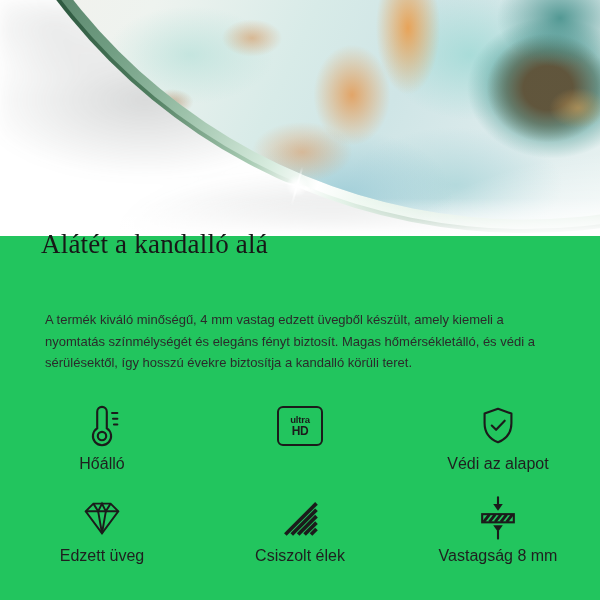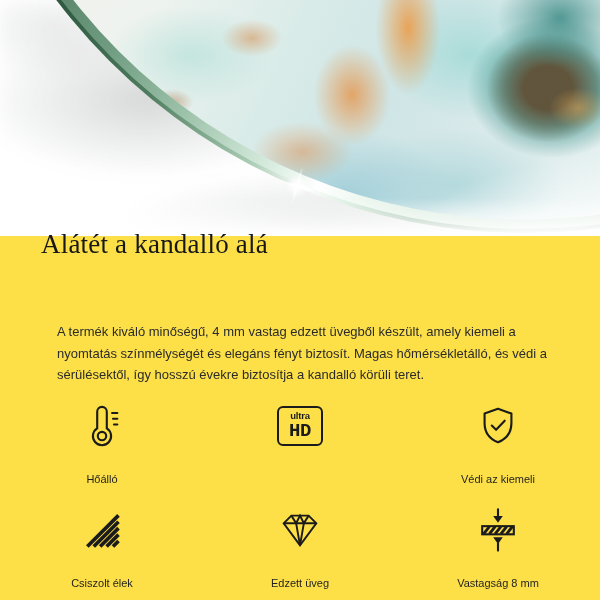--- a/index.html
+++ b/index.html
@@ -1,18 +1,18 @@
 <!DOCTYPE html>
 <html lang="hu"><head>
 <meta charset="utf-8">
 <style>
   html,body{margin:0;padding:0;background:#fff;}
   .stage{
     position:relative;width:600px;height:600px;overflow:hidden;
-    background:#fde047;font-family:"Liberation Sans",sans-serif;
+    background:#22c55e;font-family:"Liberation Sans",sans-serif;
   }
   
   .hero{position:absolute;left:0;top:0;width:600px;height:236px;overflow:hidden;background:#fff;}
   .disc-shadow{
     position:absolute;left:0;top:0;width:600px;height:236px;
     background:
       radial-gradient(ellipse 250px 115px at 145px 100px, rgba(75,82,82,0.22), rgba(75,82,82,0) 68%),
       radial-gradient(ellipse 300px 85px at 330px 228px, rgba(75,82,82,0.17), rgba(75,82,82,0) 70%),
       radial-gradient(ellipse 140px 70px at 55px 30px, rgba(75,82,82,0.12), rgba(75,82,82,0) 70%);
     filter:blur(7px);
@@ -65,39 +65,39 @@
     background:linear-gradient(180deg,transparent,#fff 42%,#fff 58%,transparent);filter:blur(0.5px);}
 
   
   .title{
     position:absolute;left:41px;top:228px;margin:0;
     font-family:"Liberation Serif","DejaVu Serif",serif;font-weight:400;
     font-size:27px;line-height:33px;color:#171717;letter-spacing:0.2px;
   }
   .title span{display:block;}
   .desc{
-    position:absolute;left:41px;top:305px;width:520px;margin:16px;
+    position:absolute;left:41px;top:305px;width:520px;margin:4px;
     font-size:13px;line-height:21.5px;color:#2b2b2b;
   }
 
   
   .features{
     position:absolute;left:3px;top:403px;width:594px;
     display:grid;grid-template-columns:repeat(3,1fr);row-gap:22px;
   }
   .feature{display:flex;flex-direction:column;align-items:center;text-align:center;}
   .ficon{height:46px;display:flex;align-items:center;justify-content:center;color:#1b1b1b;}
-  .flabel{margin-top:24px;font-size:11px;color:#1f1f1f;}
+  .flabel{margin-top:6px;font-size:16px;color:#1f1f1f;}
   .uhd{
     width:42px;height:36px;border:2.5px solid #1b1b1b;border-radius:6px;
     display:flex;flex-direction:column;align-items:center;justify-content:center;
     color:#1b1b1b;font-weight:bold;line-height:1;
   }
   .uhd .t{font-size:9.5px;letter-spacing:-0.2px;}
-  .uhd .b{font-size:19px;letter-spacing:-0.5px;margin-top:1px;font-family:Liberation Mono, monospace;}
+  .uhd .b{font-size:12px;letter-spacing:-0.5px;margin-top:1px;}
   svg{display:block;}
 </style>
 <title>Alátét a kandalló alá – Tökéletesség minden részletben</title></head>
 <body>
 
 <div class="stage">
 
   <section class="hero">
     <div class="disc-shadow"></div>
     <div class="disc-rim"></div>
@@ -135,46 +135,46 @@
       </span>
     </div>
 
     <div class="feature">
       <span class="ficon">
         <svg width="46" height="46" viewBox="0 0 48 48" fill="none" stroke="currentColor" stroke-width="2.2" stroke-linejoin="round" stroke-linecap="round">
           <path d="M24 6 L38 11 V21 C38 30.5 32.5 37.5 24 41 C15.5 37.5 10 30.5 10 21 V11 Z"></path>
           <path d="M17.5 23.5 l4.5 4.5 L31 18.5"></path>
         </svg>
       </span>
-      <span class="flabel">Védi az kiemeli</span>
+      <span class="flabel">Védi az alapot</span>
+    </div>
+
+    <div class="feature">
+      <span class="ficon">
+        <svg width="46" height="46" viewBox="0 0 48 48" fill="none" stroke="currentColor" stroke-width="2" stroke-linejoin="miter">
+          <path d="M15 9 H33 L41 17 L24 40 L7 17 Z"></path>
+          <path d="M7 17 H41"></path>
+          <path d="M15 9 L20 17 L24 9 L28 17 L33 9"></path>
+          <path d="M20 17 L24 40 L28 17"></path>
+        </svg>
+      </span>
+      <span class="flabel">Edzett üveg</span>
     </div>
 
     <div class="feature">
       <span class="ficon">
         <svg width="44" height="44" viewBox="0 0 48 48" stroke="currentColor" stroke-width="4" stroke-linecap="butt">
           <path d="M8 42 L42 8"></path>
           <path d="M15 42 L42 15"></path>
           <path d="M22 42 L42 22"></path>
           <path d="M29 42 L42 29"></path>
           <path d="M36 42 L42 36"></path>
         </svg>
       </span>
       <span class="flabel">Csiszolt élek</span>
-    </div>
-
-    <div class="feature">
-      <span class="ficon">
-        <svg width="46" height="46" viewBox="0 0 48 48" fill="none" stroke="currentColor" stroke-width="2" stroke-linejoin="miter">
-          <path d="M15 9 H33 L41 17 L24 40 L7 17 Z"></path>
-          <path d="M7 17 H41"></path>
-          <path d="M15 9 L20 17 L24 9 L28 17 L33 9"></path>
-          <path d="M20 17 L24 40 L28 17"></path>
-        </svg>
-      </span>
-      <span class="flabel">Edzett üveg</span>
     </div>
 
     <div class="feature">
       <span class="ficon">
         <svg width="46" height="46" viewBox="0 0 48 48" fill="none" stroke="currentColor" stroke-width="2.2">
           <path d="M24 2.5 V10" stroke-linecap="round"></path>
           <path d="M19 9.5 H29 L24 16.5 Z" fill="currentColor" stroke="none"></path>
           <rect x="7.5" y="20" width="33" height="8.5"></rect>
           <g stroke-width="3" clip-path="inset(0)" stroke-linecap="butt">
             <path d="M9 28 L15 20.5"></path>

